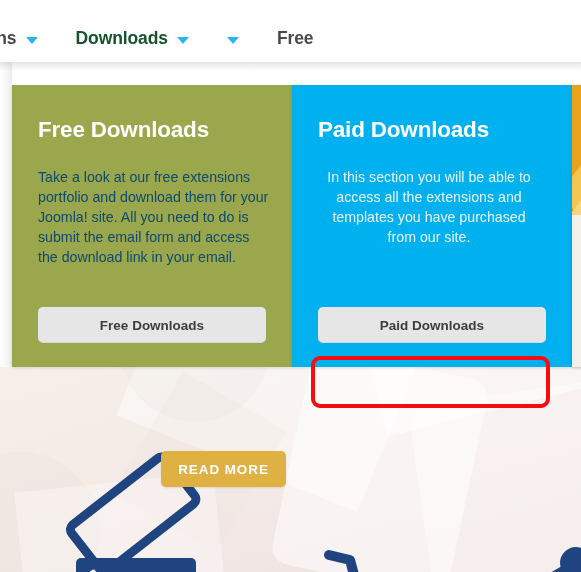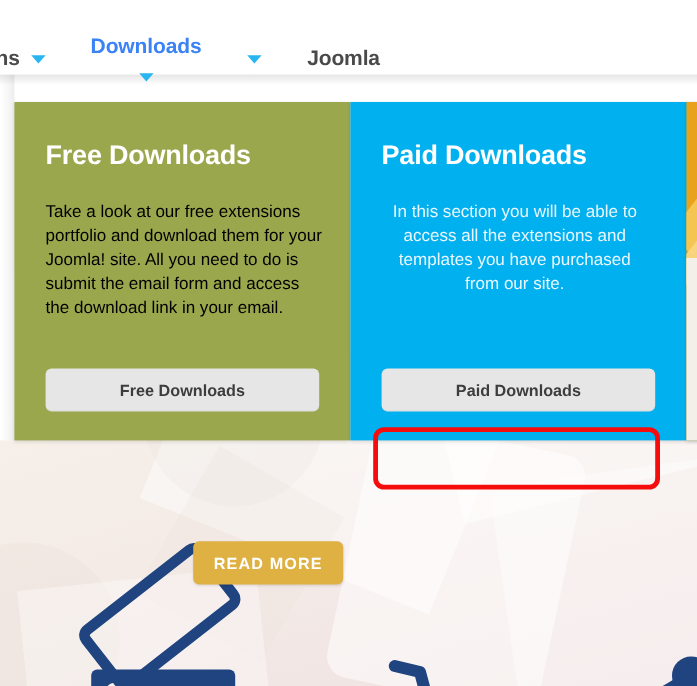--- a/index.html
+++ b/index.html
@@ -19,21 +19,21 @@
     position:absolute;left:-62px;top:28px;
     display:flex;align-items:center;gap:0px;
     white-space:nowrap;
   }
   .navitem{
     display:flex;align-items:center;gap:9px;
     padding:0 19px;
     font-size:17.5px;font-weight:bold;color:#4a4a4a;
     letter-spacing:-0.1px;cursor:pointer;
   }
-  .navitem.active{color:#3b82f6;flex-direction:column;}
+  .navitem.active{color:#14532d;}
   .caret{
     width:0;height:0;display:inline-block;
     border-left:6px solid transparent;border-right:6px solid transparent;
     border-top:7px solid #29b6f0;
     margin-top:3px;
   }
   #navshadow{
     position:absolute;left:0;top:62px;width:581px;height:9px;
     background:linear-gradient(to bottom, rgba(0,0,0,0.10), rgba(0,0,0,0));
     z-index:39;pointer-events:none;
@@ -84,21 +84,21 @@
     position:absolute;left:-10px;top:130px;width:120px;height:160px;
     background:#f3efe9;
   }
 
   .card-title{
     position:absolute;left:26px;top:32px;
     font-size:22.5px;font-weight:bold;color:#ffffff;letter-spacing:-0.2px;
   }
   .card-body{
     position:absolute;left:26px;top:82px;width:232px;
-    font-size:14.2px;line-height:20px;color:#000000;
+    font-size:14.2px;line-height:20px;color:#0c4a6e;
   }
   #card-paid .card-body{color:#eaf7fe;width:222px;text-align:center;}
   .card-btn{
     position:absolute;left:26px;bottom:24px;width:228px;height:36px;
     background:#e6e6e6;border-radius:5px;border:none;
     display:flex;align-items:center;justify-content:center;
     font-family:"Liberation Sans", sans-serif;
     font-size:13.5px;font-weight:bold;color:#3d3d3d;cursor:pointer;
     box-shadow:inset 0 -1px 0 rgba(0,0,0,.06);
   }
@@ -213,19 +213,19 @@
       <div class="navitem active">
         <span>Downloads</span>
         <span class="caret"></span>
       </div>
 
       <div class="navitem">
         <span class="caret"></span>
       </div>
 
       <div class="navitem">
-        <span>Joomla</span>
+        <span>Free</span>
       </div>
 
     </div>
   </div>
 
 </div>
 
 </body></html>

